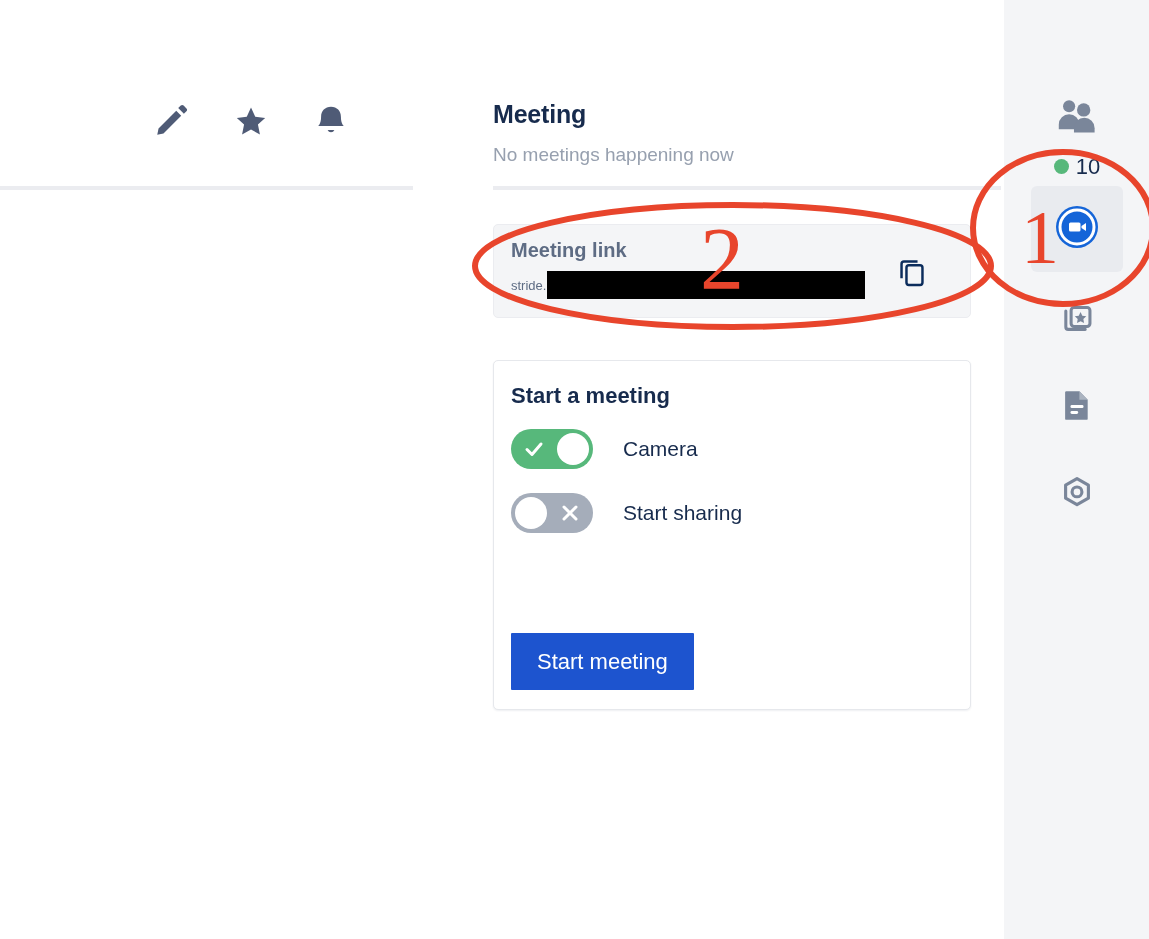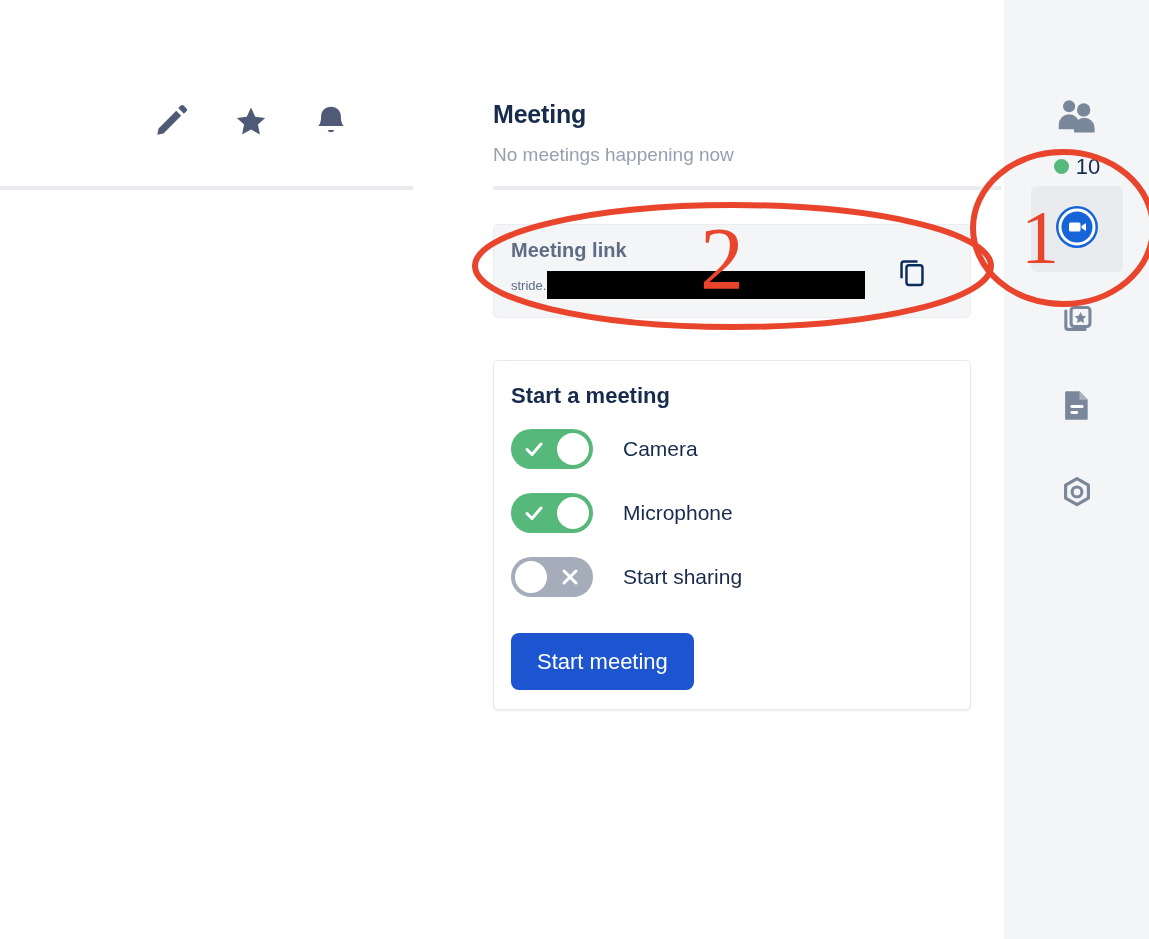--- a/index.html
+++ b/index.html
@@ -203,21 +203,21 @@
     font-size: 21px;
     color: #172b4d;
   }
   .start-btn {
     position: absolute;
     left: 17px;
     top: 272px;
     background: #1d54cf;
     color: #ffffff;
     border: none;
-    border-radius: 8px;
+    border-radius: 1px;
     padding: 0 26px;
     height: 57px;
     font-size: 22px;
     font-family: "Liberation Sans", sans-serif;
     cursor: pointer;
   }
 
   
   .sidebar {
     position: absolute;
@@ -346,31 +346,20 @@
             <div class="mark">
               <svg width="24" height="24" viewBox="0 0 24 24" fill="none" stroke="#ffffff" stroke-width="3" stroke-linecap="round" stroke-linejoin="round">
                 <path d="M5 12.5 L10 17.5 L19 7"></path>
               </svg>
             </div>
             <div class="knob"></div>
           </div>
           <span class="toggle-label">Camera</span>
         </div>
 
-        <div class="toggle-row">
-          <div class="toggle on">
-            <div class="mark">
-              <svg width="24" height="24" viewBox="0 0 24 24" fill="none" stroke="#ffffff" stroke-width="3" stroke-linecap="round" stroke-linejoin="round">
-                <path d="M5 12.5 L10 17.5 L19 7"></path>
-              </svg>
-            </div>
-            <div class="knob"></div>
-          </div>
-          <span class="toggle-label">Microphone</span>
-        </div>
 
         <div class="toggle-row">
           <div class="toggle off">
             <div class="mark">
               <svg width="24" height="24" viewBox="0 0 24 24" fill="none" stroke="#ffffff" stroke-width="3" stroke-linecap="round">
                 <path d="M6 6 L18 18 M18 6 L6 18"></path>
               </svg>
             </div>
             <div class="knob"></div>
           </div>

